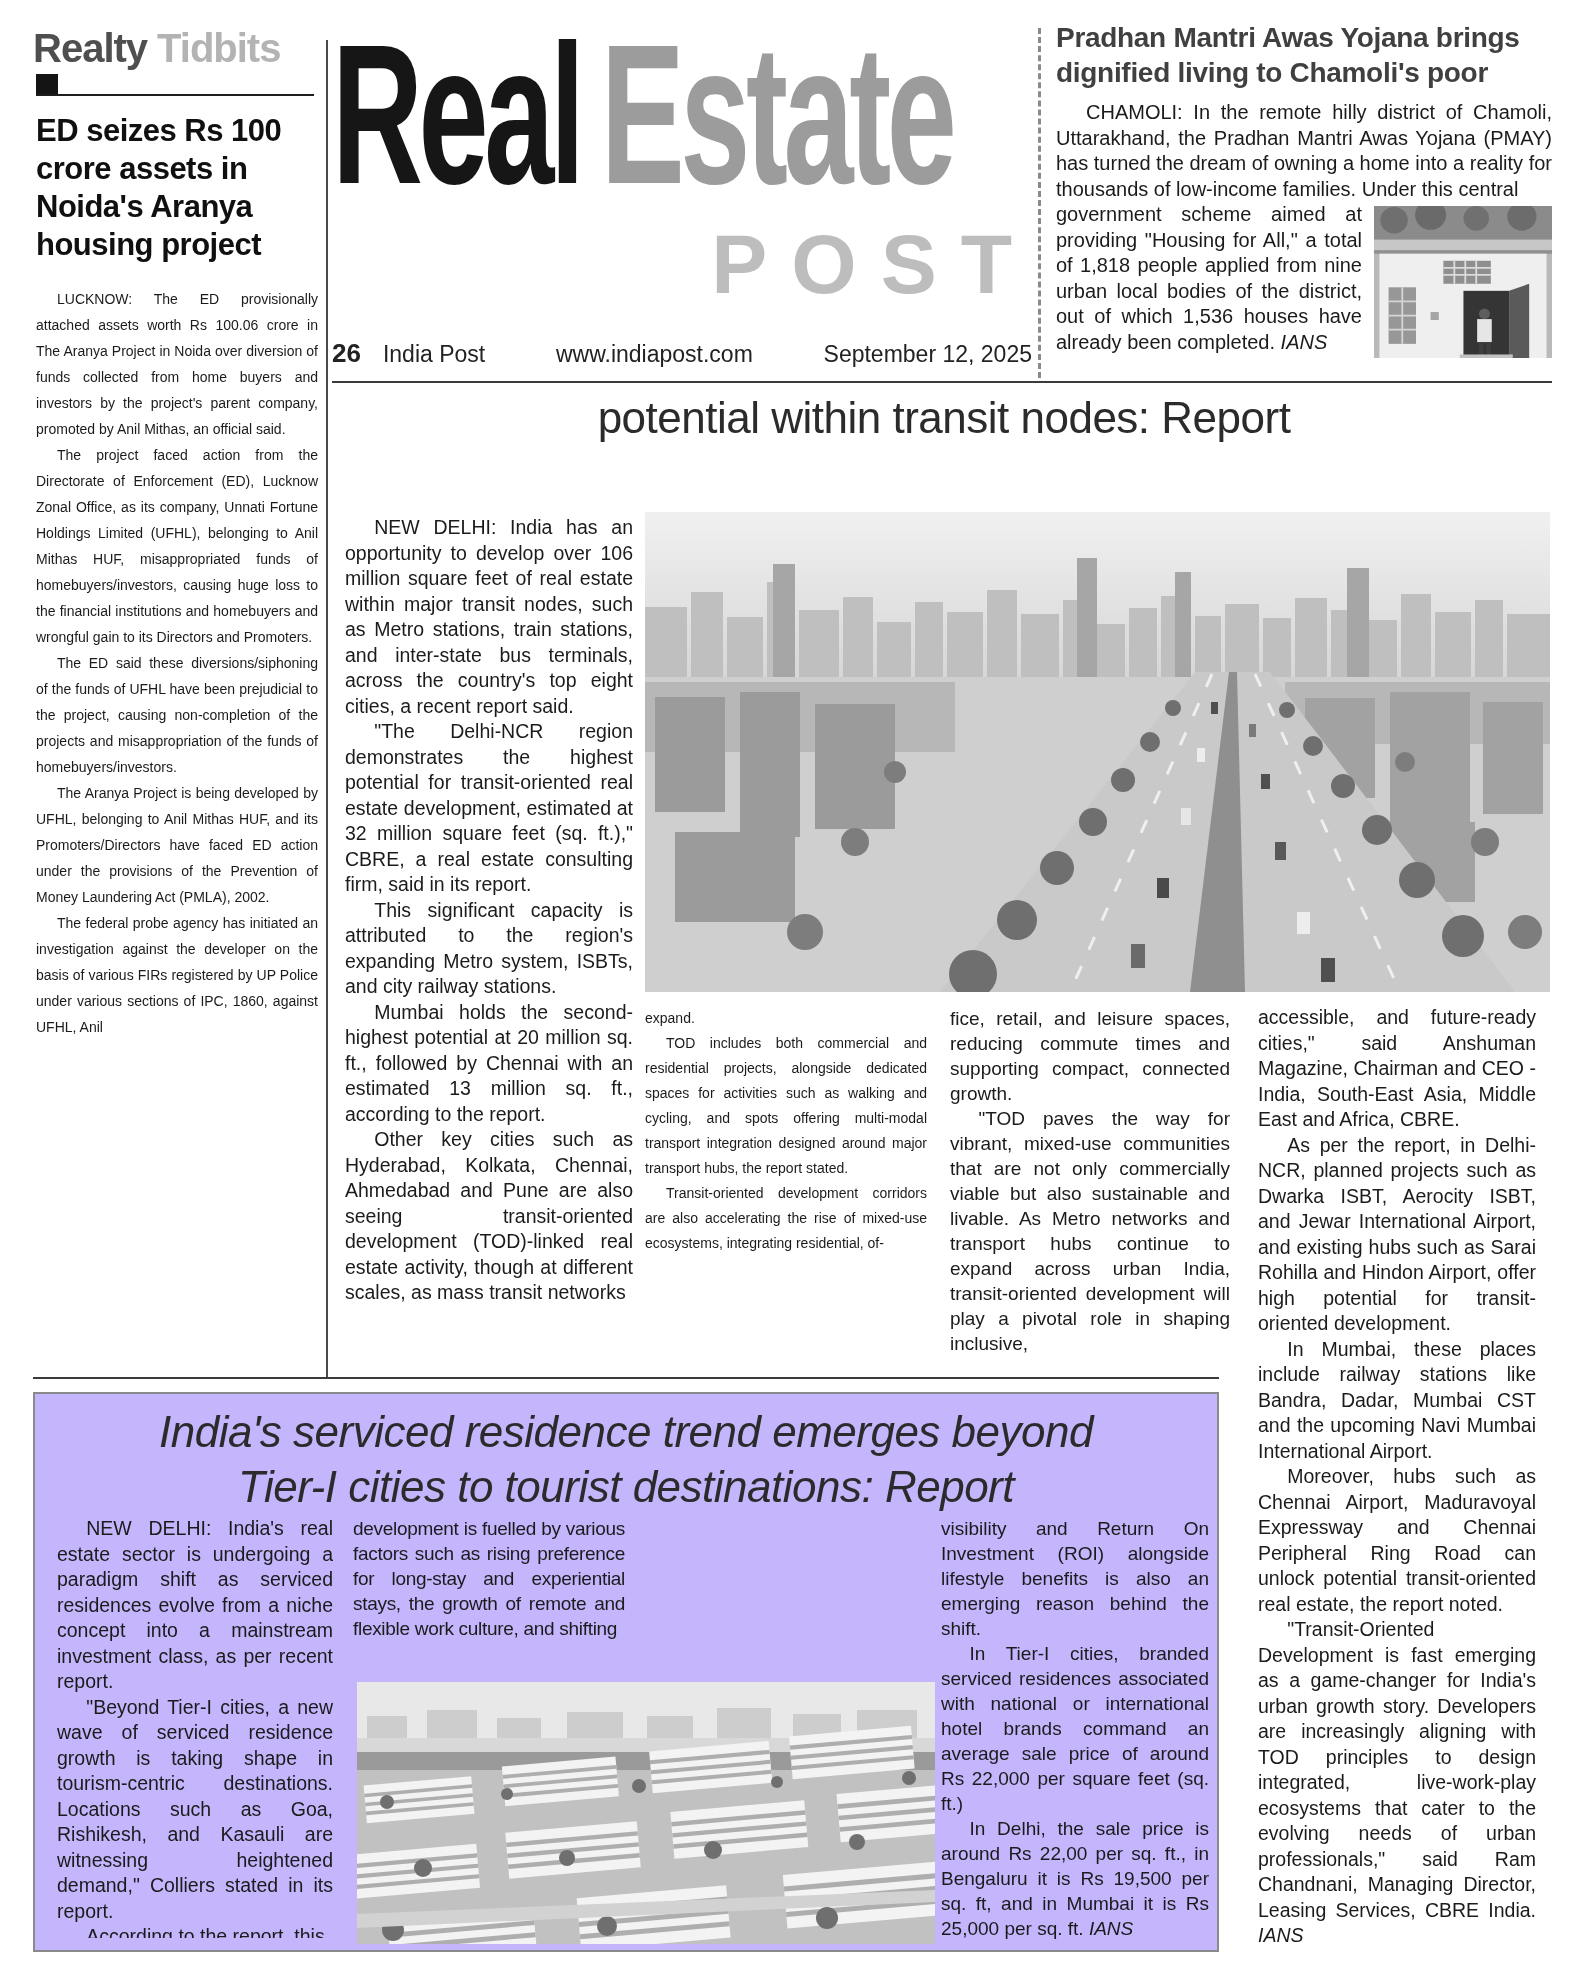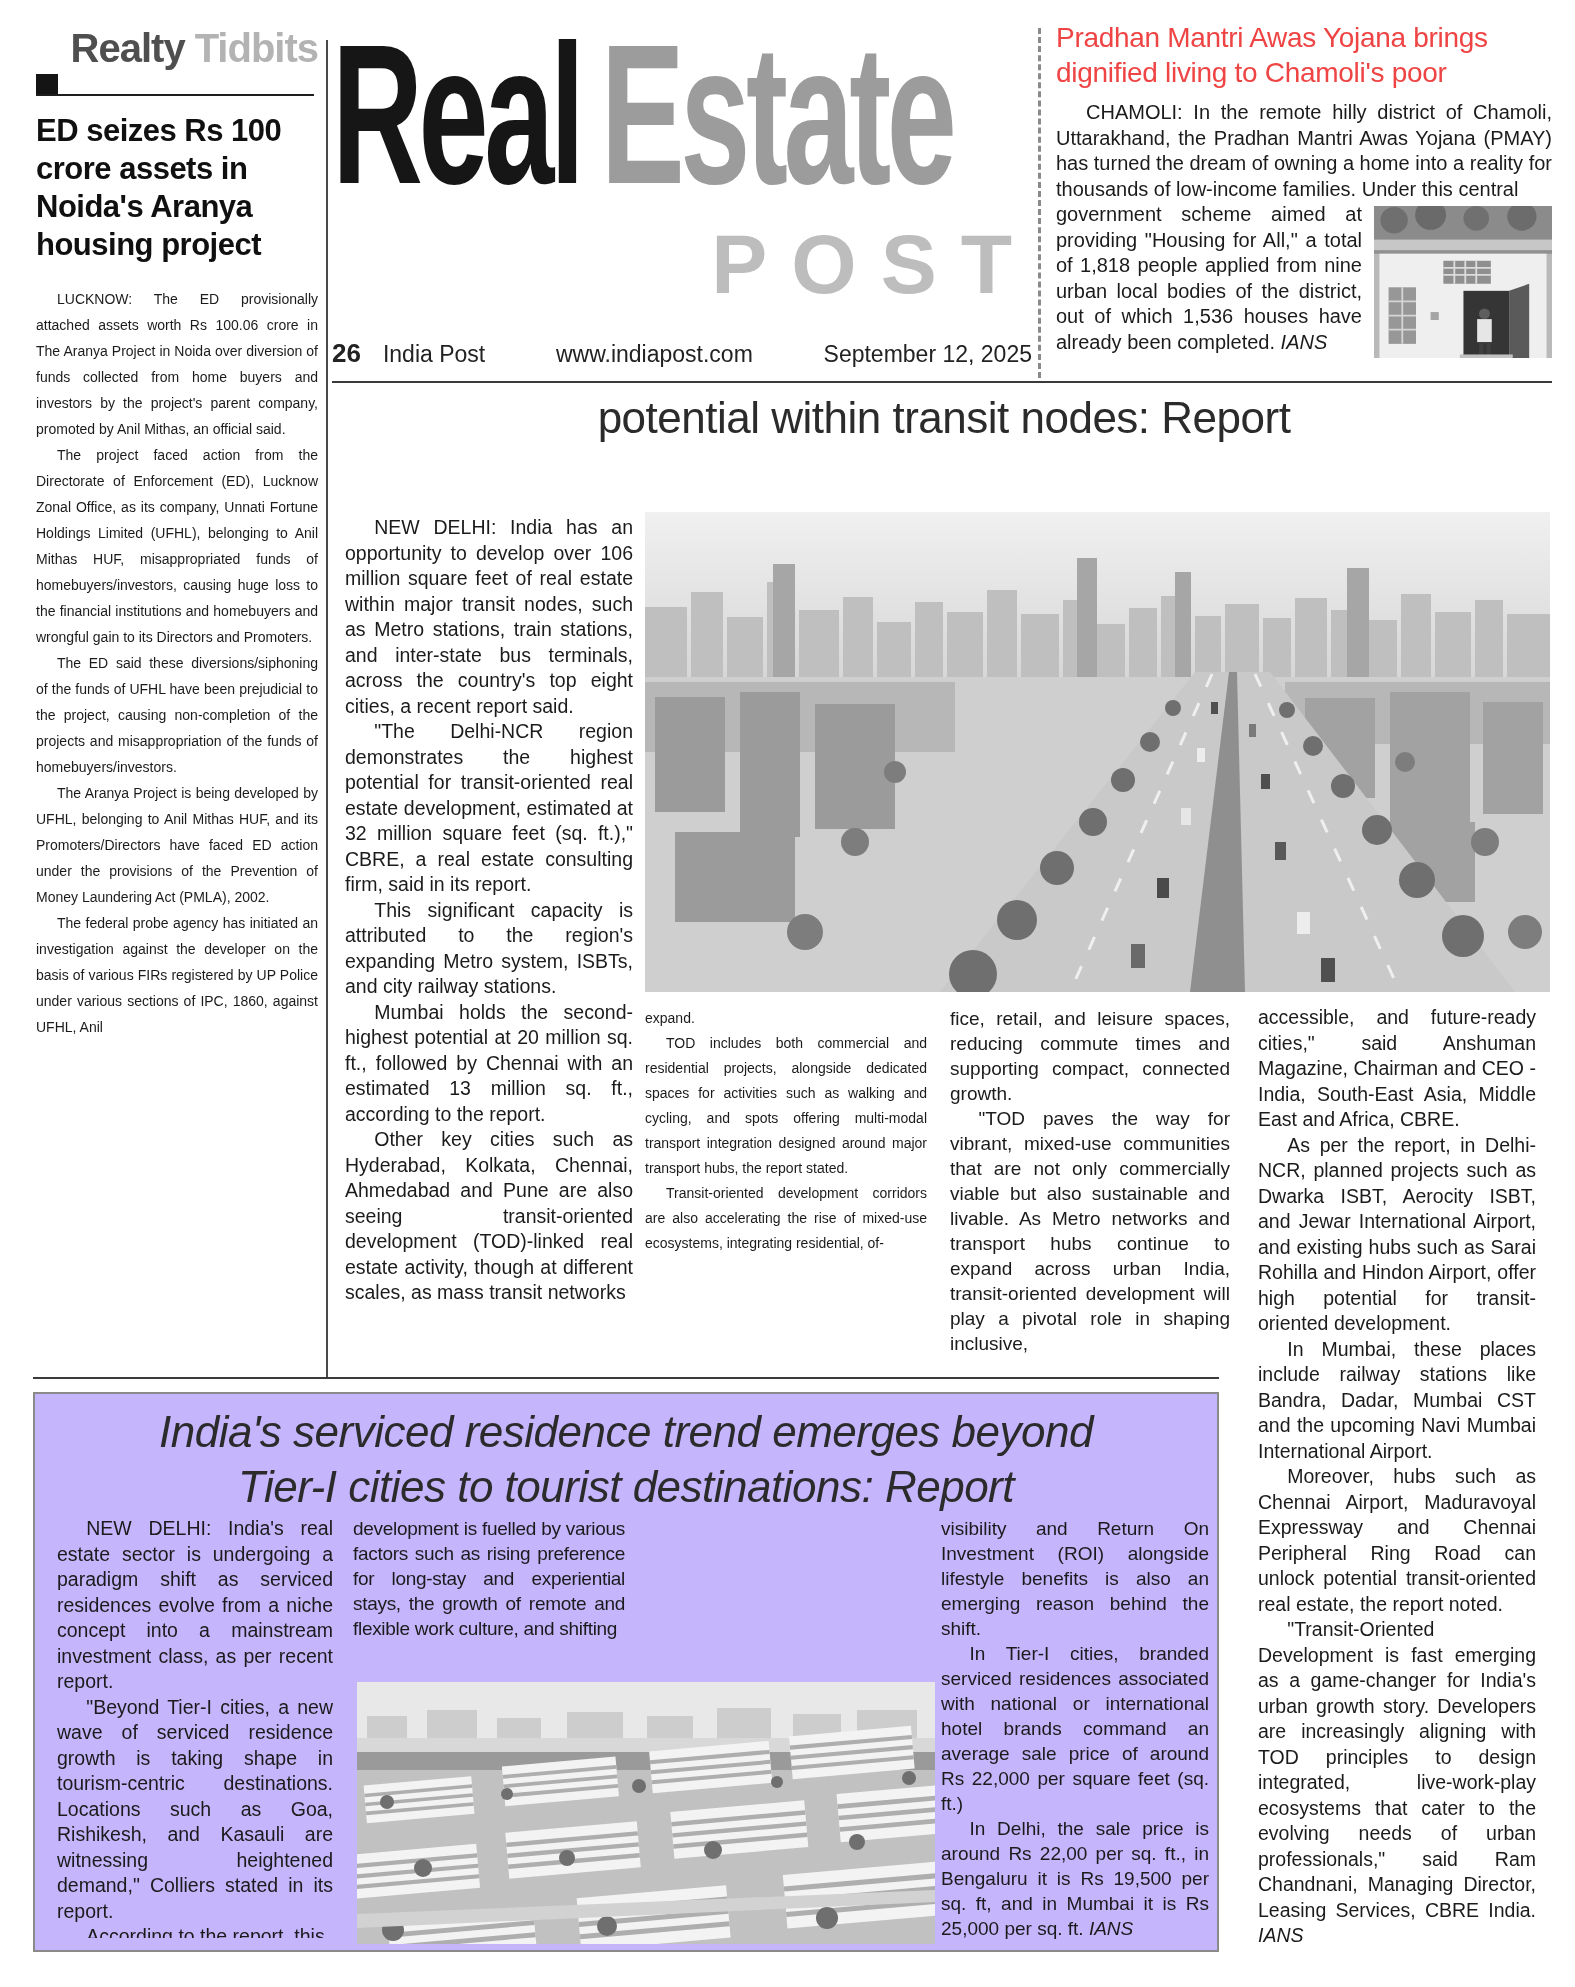--- a/index.html
+++ b/index.html
@@ -4,21 +4,21 @@
 <style>
   * { margin:0; padding:0; box-sizing:border-box; }
   html,body { background:#e9e9e9; }
   .page {
     position:relative; width:1575px; height:1987px; margin:0 auto;
     background:#ffffff; color:#1b1b1b; overflow:hidden;
     font-family:"Liberation Sans", sans-serif;
   }
   .abs { position:absolute; }
   
-  .tid-header { left:33px; top:26px; width:285px; font-size:40px; font-weight:bold; letter-spacing:-1px; white-space:nowrap;text-align:right; }
+  .tid-header { left:33px; top:26px; width:285px; font-size:40px; font-weight:bold; letter-spacing:-1px; white-space:nowrap; }
   .tid-header .main { color:#4f4f4f; }
   .tid-header .accent { color:#b3b3b3; margin-left:10px; }
   .tid-square { left:36px; top:74px; width:22px; height:22px; background:#141414; }
   .tid-rule { left:36px; top:94px; width:278px; height:2px; background:#1e1e1e; }
   .tid-headline { left:36px; top:112px; width:282px; font-size:31px; line-height:38px; font-weight:bold; color:#101010; letter-spacing:-0.5px; }
   .tid-body { left:36px; top:286px; width:282px; height:1062px; overflow:hidden;
               font-size:14px; line-height:26px; }
   .body p { text-indent:1.5em; text-align:justify; }
   [data-noindent-first] p:first-child { text-indent:0; }
   
@@ -32,21 +32,21 @@
     transform:scaleY(1.58); transform-origin:top left; }
   .masthead .black { color:#161616; }
   .masthead .gray { color:#9c9c9c; margin-left:0.16em; }
   .post-word { left:700px; top:216px; width:336px; text-align:right;
     font-size:84px; font-weight:800; color:#bdbdbd; letter-spacing:24px; margin-right:-24px; }
   .dateline { left:332px; top:338px; width:700px; display:flex; align-items:baseline; justify-content:space-between; font-size:23px; color:#222;gap:8px; }
   .dateline .pgnum { font-weight:bold; font-size:26px; margin-right:22px; }
   .dateline .lead { display:flex; align-items:baseline; }
   
   .pmay { left:1056px; top:20px; width:496px; }
-  .pmay-headline { font-size:28px; line-height:35px; font-weight:normal; color:#ef4444; margin-bottom:10px; letter-spacing:-0.3px; }
+  .pmay-headline { font-size:28px; line-height:35px; font-weight:bold; color:#404040; margin-bottom:10px; letter-spacing:-0.3px; }
   .pmay-body { font-size:20px; line-height:25.5px; }
   .pmay-body p { text-align:justify; text-indent:1.5em; }
   .pmay-wrap { overflow:hidden; }
   .pmay-photo { float:right; width:178px; height:152px; margin:4px 0 2px 12px; }
   .pmay-wrap p { text-indent:0; }
   
   .transit-headline { left:335px; top:390px; width:1218px; text-align:center; font-size:44px; line-height:56px; font-weight:400; color:#2b2b2b; letter-spacing:-0.5px; }
   .transit-photo { left:645px; top:512px; width:905px; height:480px; }
   .t-col1 { left:345px; top:515px; width:288px; height:838px; overflow:hidden; font-size:19.5px; line-height:25.5px; }
   .t-col2 { left:645px; top:1006px; width:282px; height:352px; overflow:hidden; font-size:14px; line-height:25px; }

